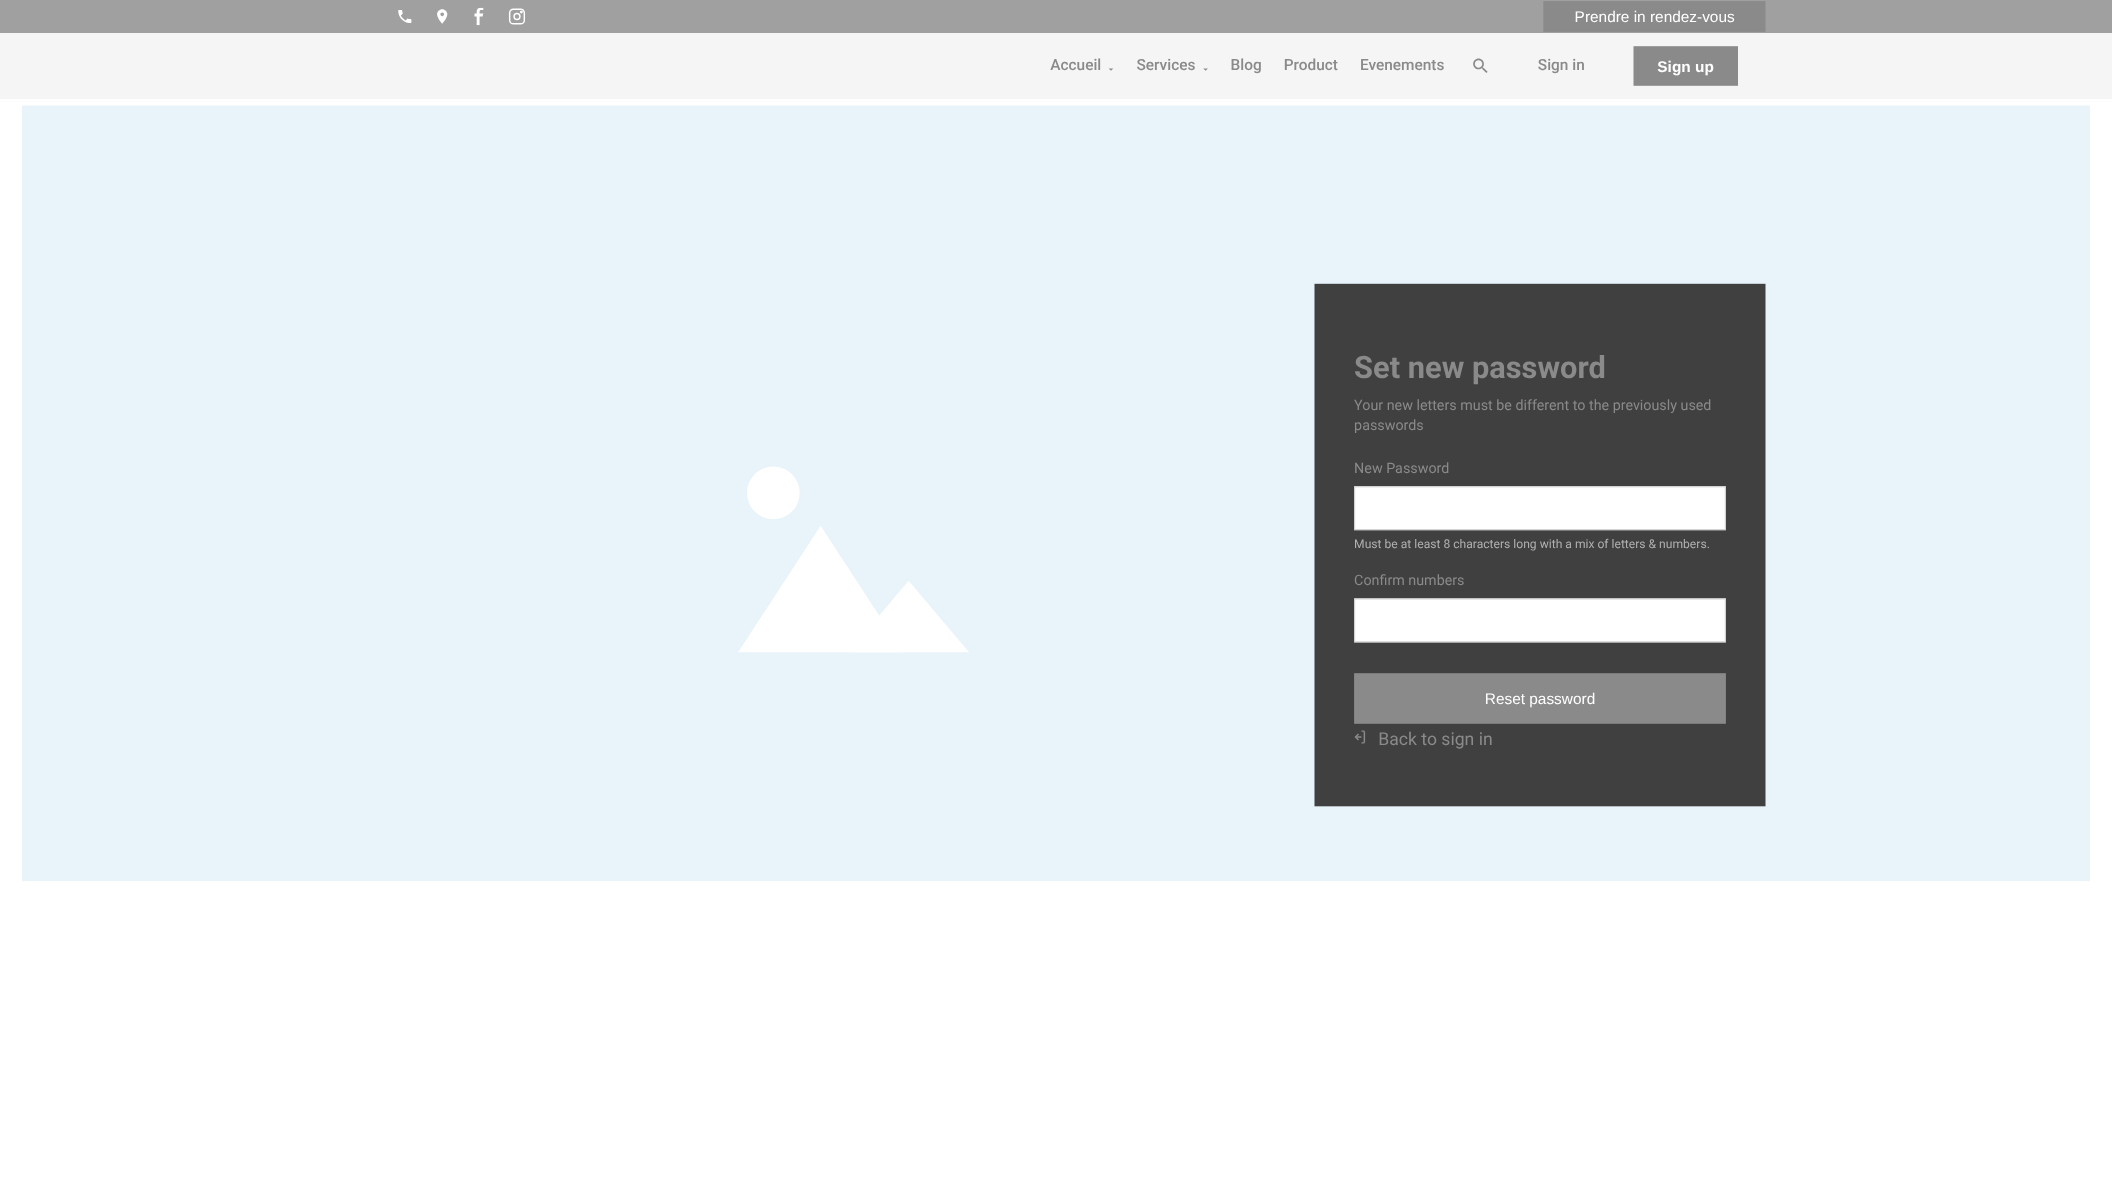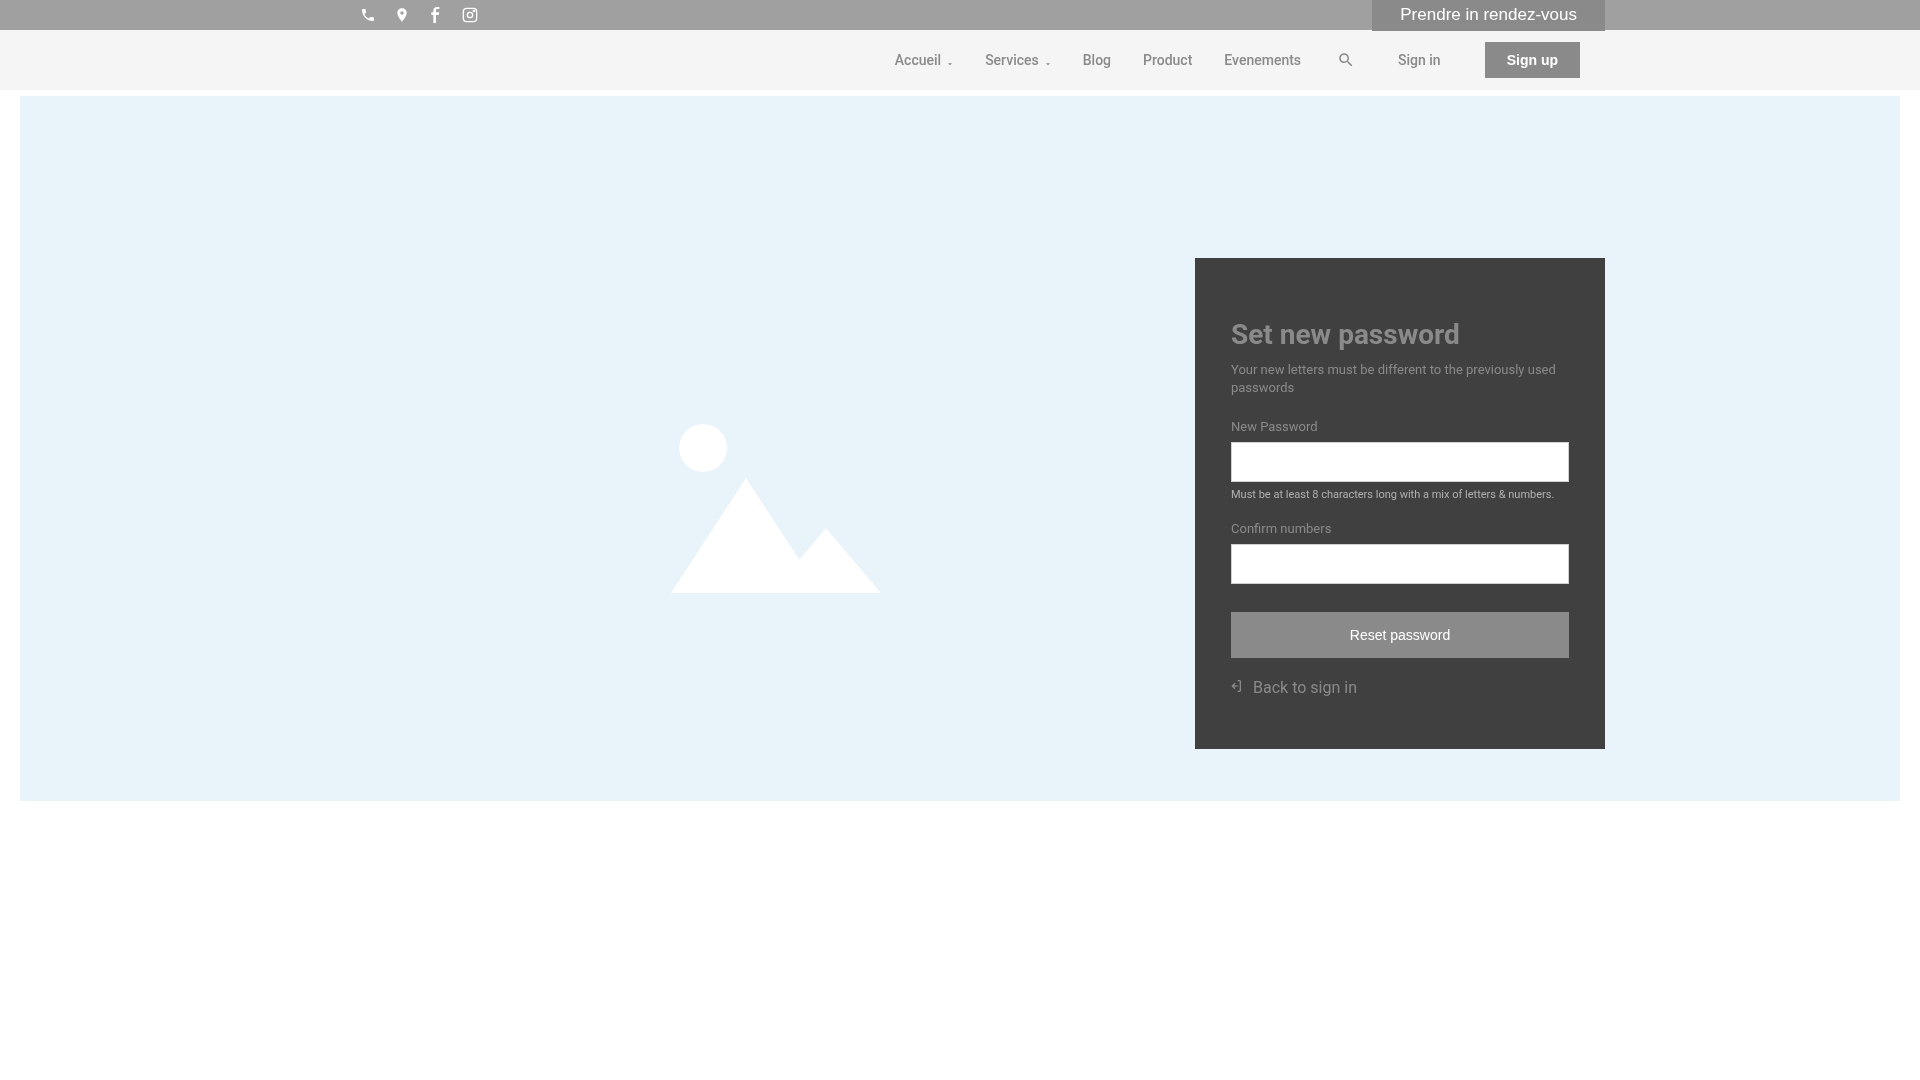--- a/index.html
+++ b/index.html
@@ -44,39 +44,39 @@
       cursor: pointer;
     }
     
     .appointment-btn {
       position: absolute;
       right: 315px;
       background: #8a8a8a;
       color: #fff;
       border: none;
       padding: 6px 28px;
-      font-size: 17px;
+      font-size: 14px;
       cursor: pointer;
     }
     
     
     .header {
       background: #f5f5f5;
       height: 60px;
       display: flex;
       align-items: center;
       justify-content: flex-end;
       padding-right: 340px;
       gap: 8px;
     }
     
     .nav-items {
       display: flex;
       align-items: center;
-      gap: 24px;
+      gap: 12px;
     }
     
     .nav-item {
       color: #8a8a8a;
       font-size: 14px;
       font-weight: 500;
       padding: 6px 4px;
       cursor: pointer;
       display: flex;
       align-items: center;
@@ -207,21 +207,21 @@
     
     .reset-btn {
       width: 100%;
       background: #8a8a8a;
       color: #fff;
       border: none;
       padding: 15px;
       font-size: 14px;
       font-weight: 500;
       cursor: pointer;
-      margin-bottom: 20px;
+      margin-bottom: 4px;
     }
     
     .back-link {
       color: #8a8a8a;
       font-size: 16px;
       display: flex;
       align-items: flex-start;
       gap: 6px;
       cursor: pointer;
     }

